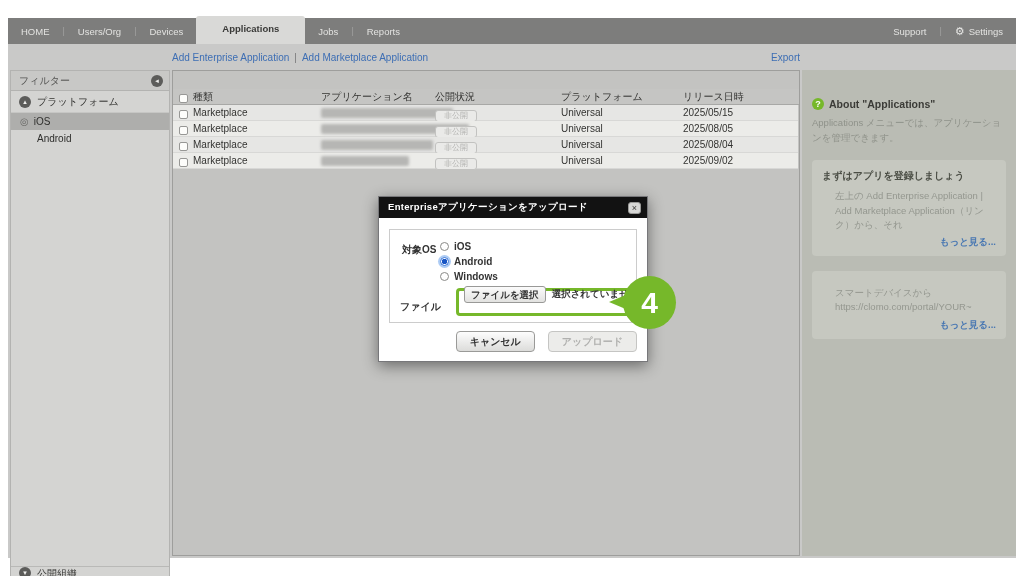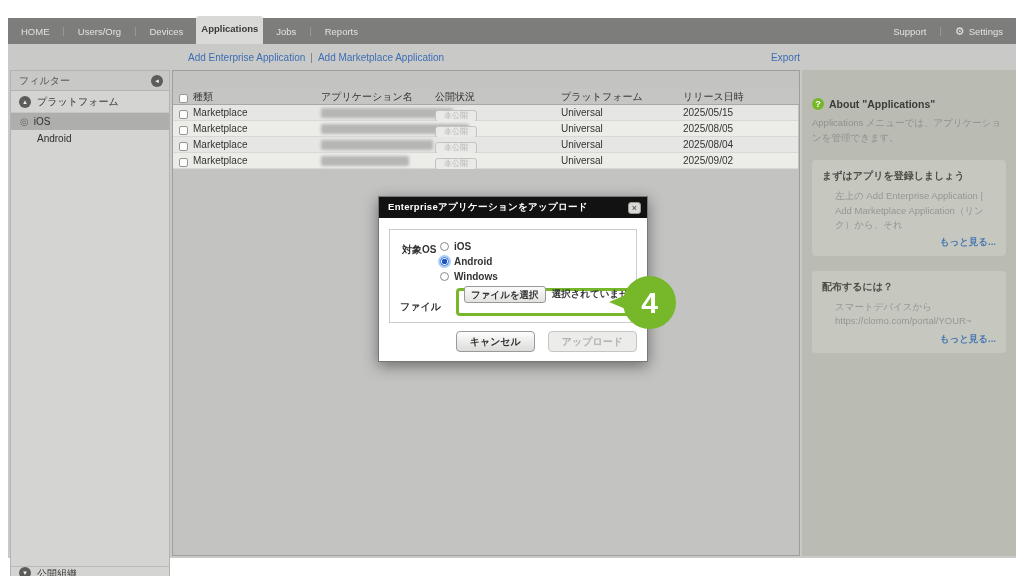--- a/index.html
+++ b/index.html
@@ -6,28 +6,28 @@
   html,body { width:1024px; height:576px; background:#ffffff;
     font-family:"Liberation Sans","DejaVu Sans",sans-serif; overflow:hidden; }
   .stage { position:absolute; top:0; left:0; width:1024px; height:576px; }
 
   
   .topnav { position:absolute; left:8px; right:8px; top:18px; height:26px;
     background:#7d7d7c; display:flex; align-items:center; font-size:9.5px; color:#e3e3e1; }
   .topnav .navitem { padding:0 13px; cursor:default; }
   .topnav .navsep { color:#a2a2a0; font-size:9px; }
   .topnav .tab-active { background:#d9d9d7; color:#3a3a38; height:30px; line-height:26px;
-    padding:0 5px; border-radius:3px 3px 0 0; font-weight:bold; }
+    padding:0 26px; border-radius:3px 3px 0 0; font-weight:bold; }
   .topnav .spacer { flex:1; }
   .gear { font-size:11px; color:#e8e8e6; margin-right:4px; }
 
   
   .chrome { position:absolute; left:8px; right:8px; top:44px; bottom:18px; background:#c9c9c8; }
 
-  .addlinks { position:absolute; left:188px; top:52px; font-size:10px; color:#3d6eb4; }
+  .addlinks { position:absolute; left:172px; top:52px; font-size:10px; color:#3d6eb4; }
   .addlinks .lsep { color:#77777a; margin:0 5px; }
   .export { position:absolute; right:224px; top:52px; font-size:10px; color:#3d6eb4; }
 
   
   .fsidebar { position:absolute; left:10px; top:70px; width:160px; height:560px;
     background:#d4d4d2; border:1px solid #b3b3b1; }
   .fs-header { height:20px; background:#c8c8c6; border-bottom:1px solid #b3b3b1;
     display:flex; align-items:center; padding:0 6px 0 8px; font-size:10px; color:#555553; }
   .fs-header .flex { flex:1; }
   .cicon { display:inline-block; width:12px; height:12px; border-radius:50%;
@@ -240,21 +240,20 @@
       <span class="qicon">?</span>
       <span>About "Applications"</span>
     </div>
     <div class="about-body">Applications メニューでは、アプリケーションを管理できます。</div>
     <div class="hcard">
       <div class="ht">まずはアプリを登録しましょう</div>
       <div class="hb">左上の Add Enterprise Application | Add Marketplace Application（リンク）から、それ</div>
       <div class="hmore">もっと見る...</div>
     </div>
     <div class="hcard">
-      <div class="ht">配布するには？</div>
       <div class="hb">
           <span style="display:block">スマートデバイスから</span>
           <span style="display:block">https://clomo.com/portal/YOUR~</span>
         </div>
       <div class="hmore">もっと見る...</div>
     </div>
   </div>
 
   <div class="modal">
     <div class="m-header">

